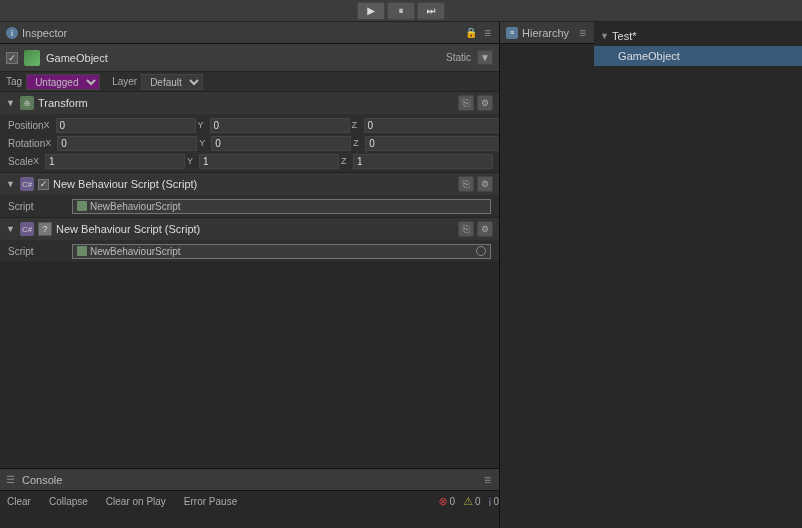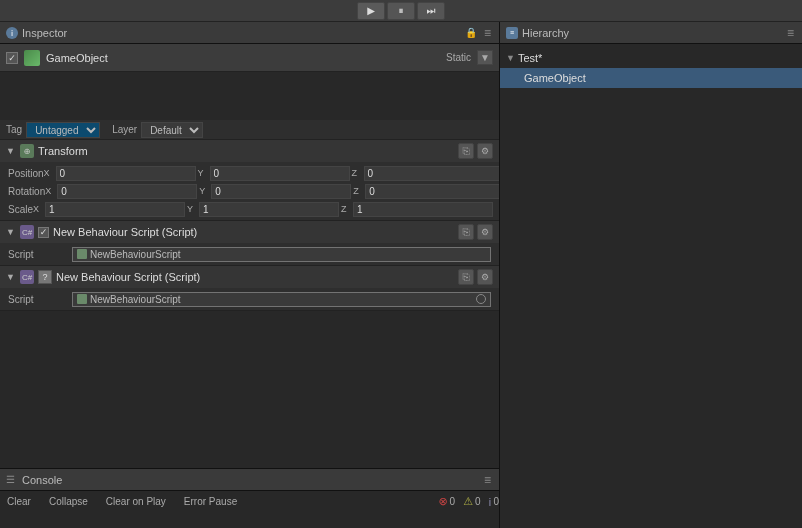--- a/index.html
+++ b/index.html
@@ -140,25 +140,24 @@
     
     .tag-layer-row {
       height: 20px;
       display: flex;
       align-items: center;
       padding: 0 6px;
       gap: 4px;
       background: #2e2e2e;
       border-bottom: 1px solid #222;
       flex-shrink: 0;
-      margin-top: 48px;
     }
     .tag-label { color: #aaa; font-size: 10px; }
     .tag-dropdown {
-      background: #0c4a6e;
+      background: #701a75;
       border: 1px solid #444;
       color: #bbb;
       font-size: 10px;
       padding: 1px 4px;
       height: 16px;
       cursor: pointer;
     }
     .layer-label { color: #aaa; font-size: 10px; margin-left: 8px; }
     .layer-dropdown {
       background: #3a3a3a;
@@ -387,21 +386,20 @@
     }
     .count-icon-error { color: #c44; font-size: 11px; }
     .count-icon-warn { color: #aa4; font-size: 11px; }
     .count-icon-info { color: #88a; font-size: 11px; }
 
     
     .right-panel {
       flex: 1;
       background: #282828;
       display: flex;
-      flex-direction: column;
     }
     .hierarchy-tab {
       height: 22px;
       background: #3a3a3a;
       display: flex;
       align-items: center;
       padding: 0 6px;
       gap: 4px;
       border-bottom: 1px solid #111;
     }

